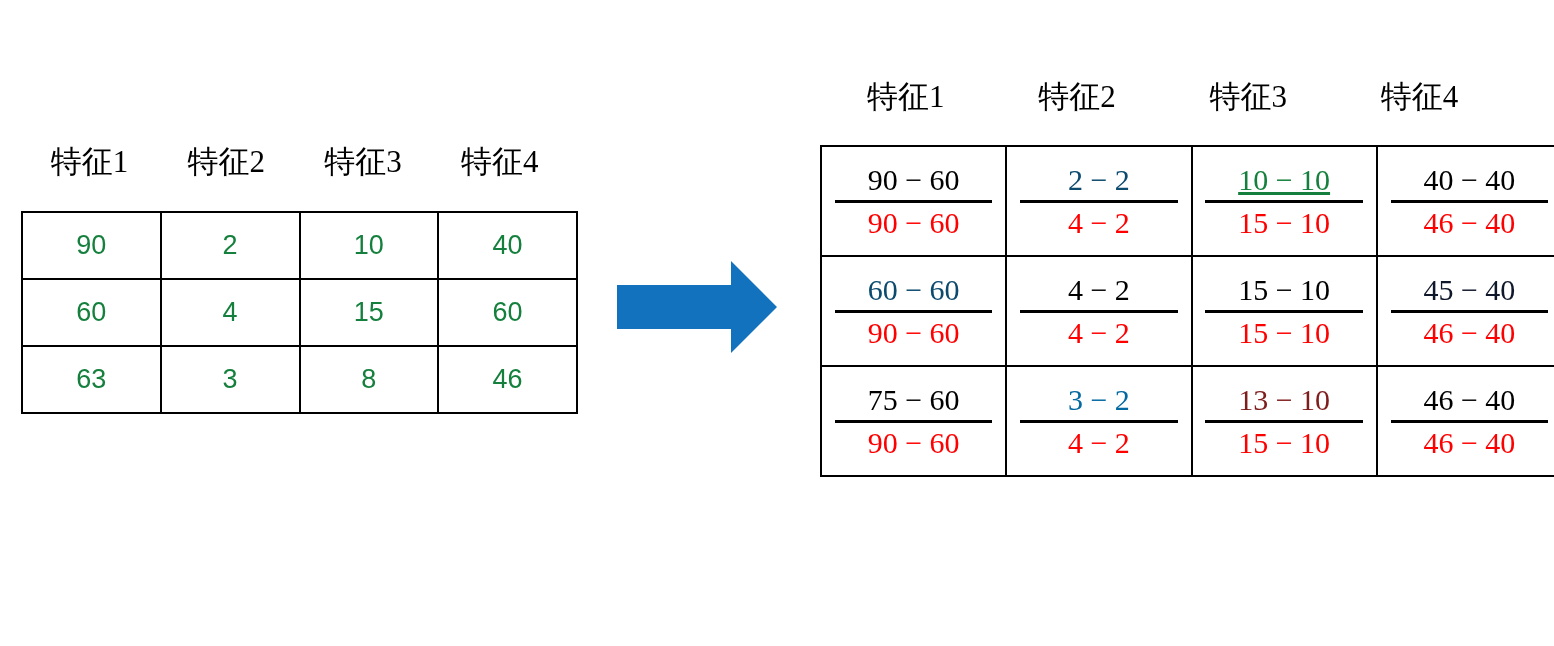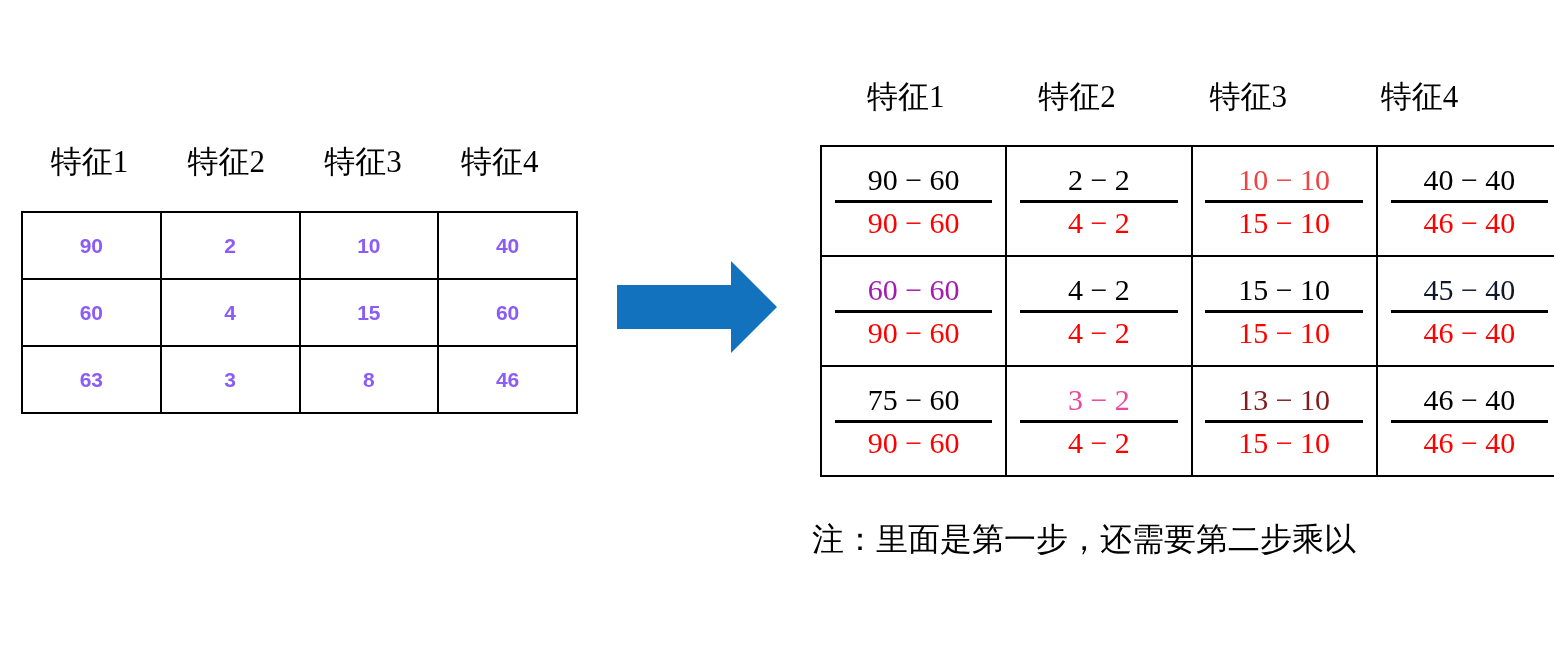--- a/index.html
+++ b/index.html
@@ -58,23 +58,22 @@
 
   #left-table {
     left: 21px;
     top: 211px;
     width: 547px;
   }
   #left-table td {
     height: 65px;
     width: 136.75px;
     font-family: "Liberation Sans", sans-serif;
-    font-size: 21px;
-    color: #8b5cf6;
-    font-weight: bold;
+    font-size: 27px;
+    color: #15803d;
   }
 
   
   #arrow {
     position: absolute;
     left: 617px;
     top: 261px;
     width: 160px;
     height: 92px;
   }
@@ -193,44 +192,44 @@
       <tr>
         <td>
           <div class="frac">
             <span class="num" style="color: rgb(0, 0, 0);">90 − 60</span>
             <span class="bar"></span>
             <span class="den" style="color: rgb(255, 0, 0);">90 − 60</span>
           </div>
         </td>
         <td>
           <div class="frac">
-            <span class="num" style="color: #000000;">2 − 2</span>
+            <span class="num" style="color: #0c4a6e;">2 − 2</span>
             <span class="bar"></span>
             <span class="den" style="color: rgb(255, 0, 0);">4 − 2</span>
           </div>
         </td>
         <td>
           <div class="frac">
-            <span class="num" style="color: #ef4444;">10 − 10</span>
+            <span class="num" style="color: #15803d; text-decoration: underline;">10 − 10</span>
             <span class="bar"></span>
             <span class="den" style="color: rgb(255, 0, 0);">15 − 10</span>
           </div>
         </td>
         <td>
           <div class="frac">
             <span class="num" style="color: rgb(0, 0, 0); text-align: center;">40 − 40</span>
             <span class="bar"></span>
             <span class="den" style="color: rgb(255, 0, 0);">46 − 40</span>
           </div>
         </td>
       </tr>
       <tr>
         <td>
           <div class="frac">
-            <span class="num" style="color: #a21caf;">60 − 60</span>
+            <span class="num" style="color: #0c4a6e;">60 − 60</span>
             <span class="bar"></span>
             <span class="den" style="color: rgb(255, 0, 0);">90 − 60</span>
           </div>
         </td>
         <td>
           <div class="frac">
             <span class="num" style="color: rgb(0, 0, 0);">4 − 2</span>
             <span class="bar"></span>
             <span class="den" style="color: rgb(255, 0, 0);">4 − 2</span>
           </div>
@@ -253,21 +252,21 @@
       <tr>
         <td>
           <div class="frac">
             <span class="num" style="color: rgb(0, 0, 0); text-align: center;">75 − 60</span>
             <span class="bar"></span>
             <span class="den" style="color: rgb(255, 0, 0);">90 − 60</span>
           </div>
         </td>
         <td>
           <div class="frac">
-            <span class="num" style="color: #ec4899;">3 − 2</span>
+            <span class="num" style="color: #0369a1;">3 − 2</span>
             <span class="bar"></span>
             <span class="den" style="color: rgb(255, 0, 0);">4 − 2</span>
           </div>
         </td>
         <td>
           <div class="frac">
             <span class="num" style="color: #7f1d1d;">13 − 10</span>
             <span class="bar"></span>
             <span class="den" style="color: rgb(255, 0, 0);">15 − 10</span>
           </div>
@@ -277,16 +276,15 @@
             <span class="num" style="color: rgb(0, 0, 0);">46 − 40</span>
             <span class="bar"></span>
             <span class="den" style="color: rgb(255, 0, 0);">46 − 40</span>
           </div>
         </td>
       </tr>
     </tbody>
   </table>
 
   <div id="note">
-    <div>注：里面是第一步，还需要第二步乘以</div>
   </div>
 
 </div>
 
 </body></html>

